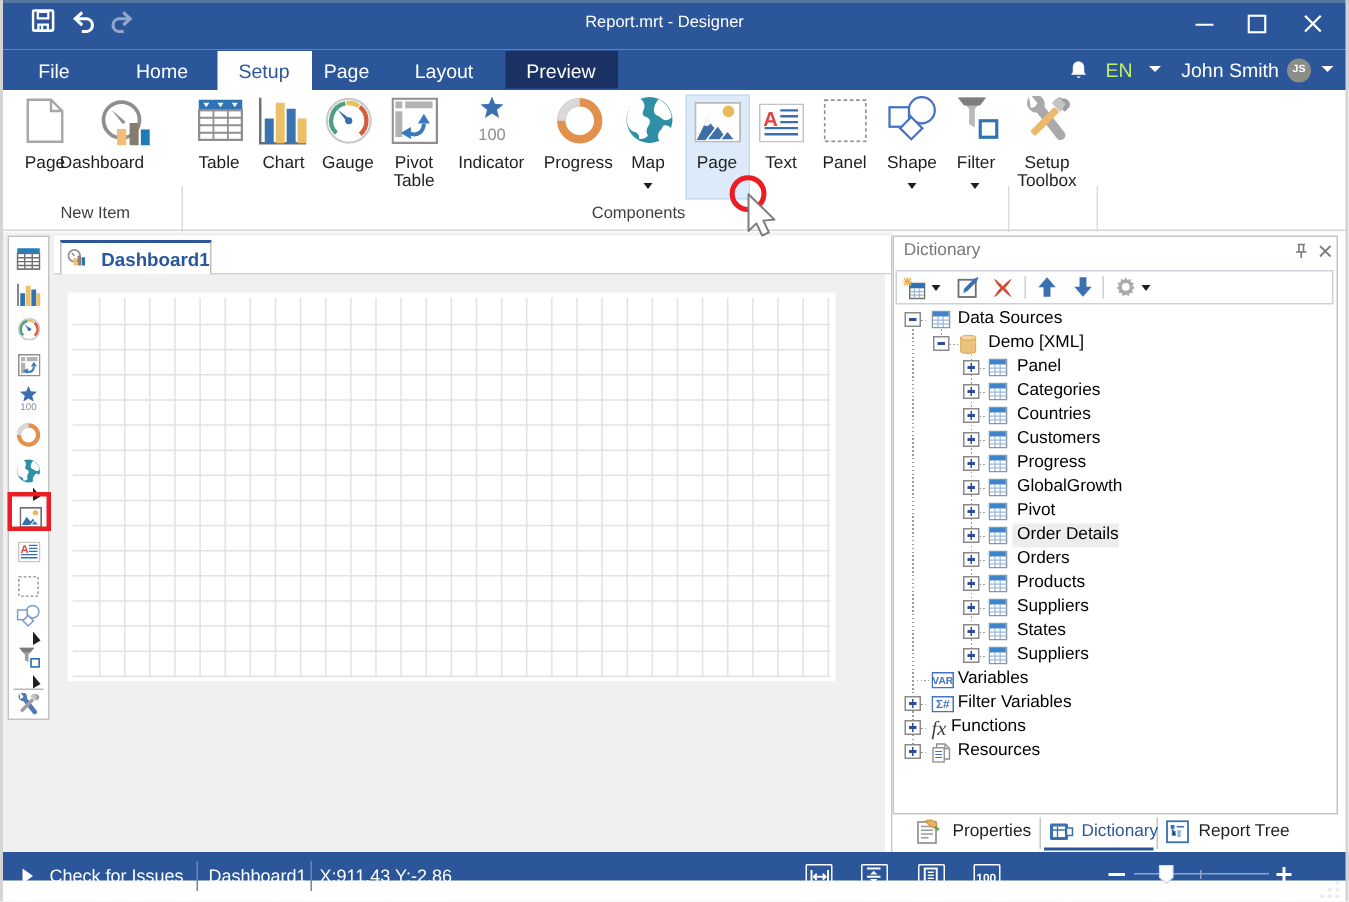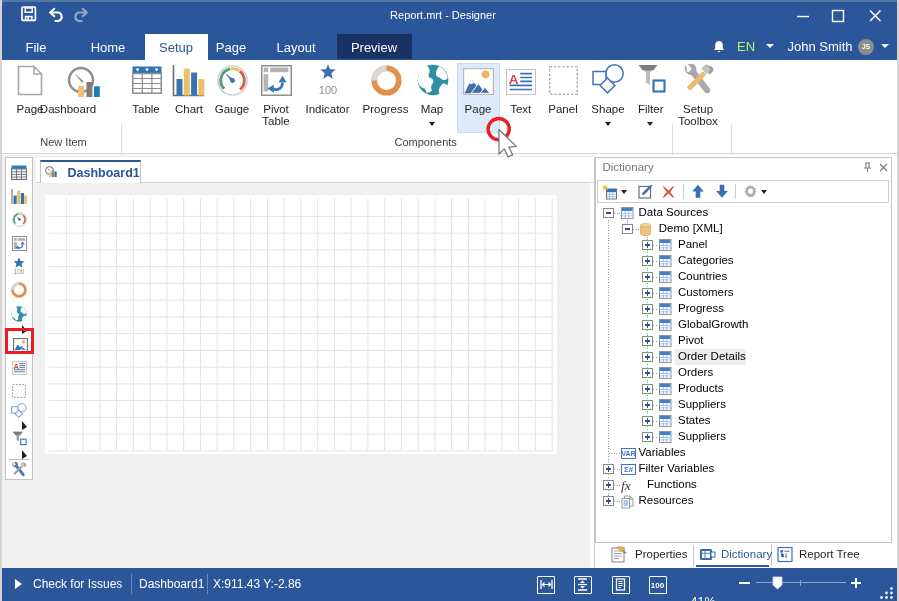--- a/index.html
+++ b/index.html
@@ -26,21 +26,21 @@
              border-left:1px solid #c0c0c0; border-right:1px solid #c0c0c0; border-top:2px solid #2b579a; }
   #dashtab span { position:absolute; left:27px; top:4px; font-size:12.5px; font-weight:bold; color:#2b579a; }
   #page { position:absolute; left:45px; top:40px; width:512px; height:259px; background:#fff; }
   #vline { position:absolute; left:594px; top:2px; width:1px; height:411px; background:#c8c8c8; }
   #rpanel { position:absolute; left:595px; top:0px; width:304px; height:413px; background:#fff; }
   #dictbox { position:absolute; left:0px; top:1.5px; width:297px; height:386px; border:1px solid #c5c5c5; background:#fff; }
   #dicttools { position:absolute; left:2px; top:25px; width:292px; height:23px; border:1px solid #cdd2d9; background:#fff; }
   
   .trow { position:absolute; font-size:11.5px; color:#000; white-space:nowrap; }
   
-  #statusbar { left:0; top:568px; width:899px; height:33px; background:#2b579a;text-align:right; }
+  #statusbar { left:0; top:568px; width:899px; height:19px; background:#2b579a;text-align:right; }
   .stext { position:absolute; color:#fff; font-size:12px; top:9px; white-space:nowrap; }
   .ssep { position:absolute; top:6px; width:1px; height:20px; background:#6d87b5; }
   .sbtn { position:absolute; top:7.5px; width:18px; height:18px; border:1.5px solid #fff; border-radius:1px; }
   
   #wbl { left:0; top:0; width:2px; height:601px; background:#d4d4d4; }
   #wbr { left:897px; top:0; width:2px; height:601px; background:#d4d4d4; }
 </style>
 </head>
 <body>
   <div id="titlebar" class="abs">
@@ -567,21 +567,21 @@
         <div class="abs" style="left:12.7px;top:311.05px;width:1.5px;height:5.6px;background:#2b4d9b"></div>
       <svg class="abs" style="left:26px;top:308.5px" width="15" height="11" viewBox="0 0 15 11">
           <rect x="0.5" y="0.5" width="14" height="10" fill="#fff" stroke="#4472c4" stroke-width="1"></rect>
           <text x="7.5" y="8.3" font-size="7.8" font-weight="bold" fill="#4472c4" text-anchor="middle" font-family="Liberation Sans,sans-serif">Σ#</text>
         </svg>
       <div class="trow" style="left:43.5px;top:307px">Filter Variables</div>
       <div class="abs" style="left:8.25px;top:324.75px;width:10.5px;height:10.5px;background:#fff;border:1px solid #8a8a8a"></div>
         <div class="abs" style="left:10.55px;top:329.2px;width:5.6px;height:1.5px;background:#2b4d9b"></div>
         <div class="abs" style="left:12.7px;top:327.05px;width:1.5px;height:5.6px;background:#2b4d9b"></div>
       <div class="abs" style="left:26px;top:323px;font-family:'Liberation Serif',serif;font-style:italic;font-size:13.5px;color:#3f3f3f">fx</div>
-      <div class="trow" style="left:52px;top:323px">Functions</div>
+      <div class="trow" style="left:39px;top:323px">Functions</div>
       <div class="abs" style="left:8.25px;top:340.75px;width:10.5px;height:10.5px;background:#fff;border:1px solid #8a8a8a"></div>
         <div class="abs" style="left:10.55px;top:345.2px;width:5.6px;height:1.5px;background:#2b4d9b"></div>
         <div class="abs" style="left:12.7px;top:343.05px;width:1.5px;height:5.6px;background:#2b4d9b"></div>
       <svg class="abs" style="left:26px;top:339.5px" width="13" height="14" viewBox="0 0 13 14">
           <path d="M3.5 1 H9 L12 4 V11 H3.5 Z" fill="#fff" stroke="#8f8f8f" stroke-width="0.9"></path>
           <path d="M9 1 V4 H12" fill="none" stroke="#8f8f8f" stroke-width="0.9"></path>
           <rect x="1" y="3.5" width="7.5" height="9.5" fill="#fff" stroke="#8f8f8f" stroke-width="0.9"></rect>
           <path d="M2.5 6 H7 M2.5 8 H7 M2.5 10 H7" stroke="#4472c4" stroke-width="0.8"></path>
         </svg>
       <div class="trow" style="left:43.5px;top:339px">Resources</div>

